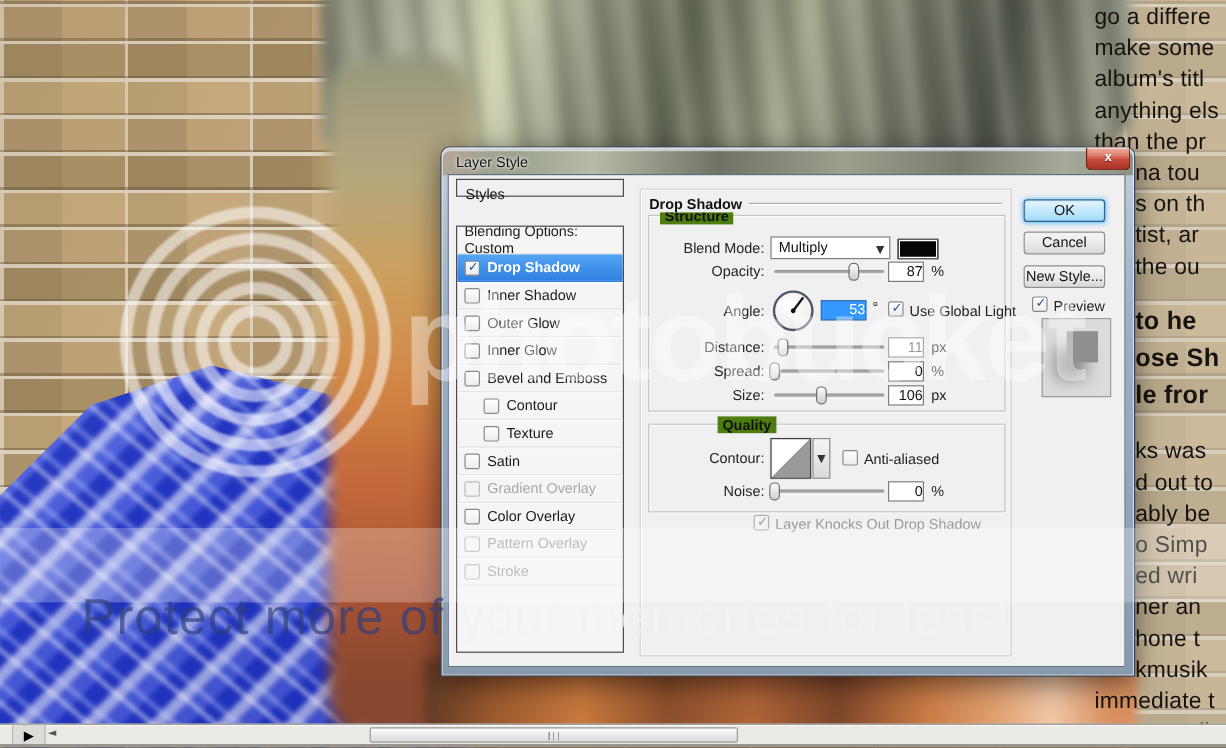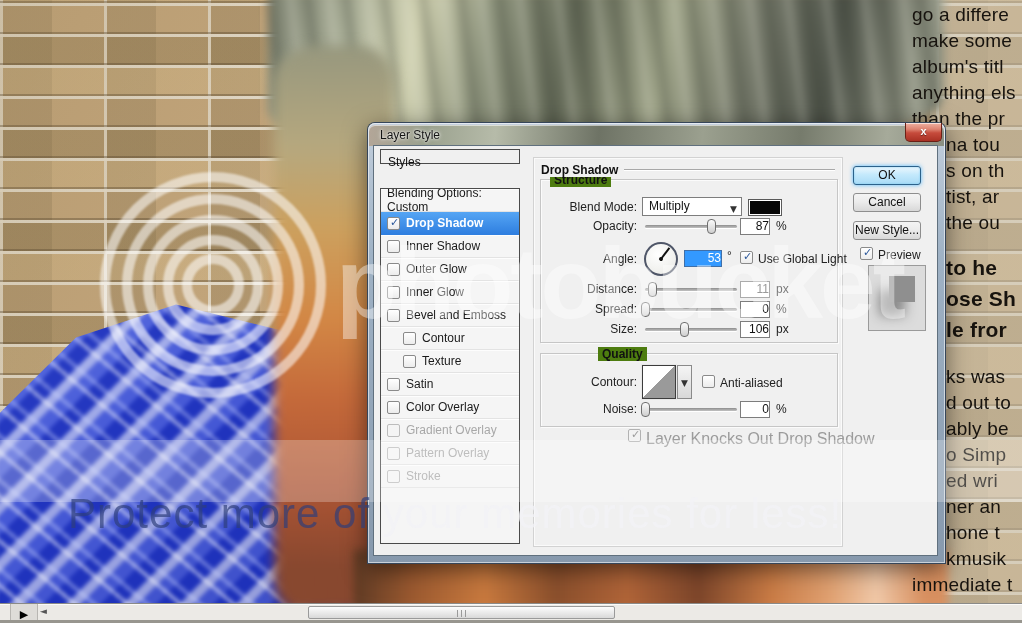--- a/index.html
+++ b/index.html
@@ -113,21 +113,21 @@
   .dial{position:absolute;left:270px;top:96px;width:34px;height:34px;border-radius:50%;box-sizing:border-box;
     border:2px solid #4f5668;background:radial-gradient(circle at 40% 35%,#ffffff 0%,#efefec 70%,#ddddd8 100%);cursor:pointer;}
   .needle{position:absolute;left:15px;top:14px;width:14px;height:2px;background:#111;
     transform-origin:0 50%;transform:rotate(-53deg);}
   .needle::after{content:"";position:absolute;left:-2px;top:-1px;width:4px;height:4px;background:#111;border-radius:50%;}
   .contour-thumb{position:absolute;left:268px;top:219px;width:34px;height:34px;box-sizing:border-box;border:1px solid #3c3c3c;
     background:linear-gradient(135deg,#ffffff 49%,#9a9a9a 50%);box-shadow:0 0 0 1px #e8e8e8;cursor:pointer;}
   .contour-arrow{position:absolute;left:303px;top:219px;width:15px;height:34px;box-sizing:border-box;border:1px solid #8a8a8a;
     background:linear-gradient(180deg,#f5f5f5,#d8d8d8);text-align:center;cursor:pointer;}
   .contour-arrow span{font-size:9px;color:#333;line-height:34px;font-family:"DejaVu Sans",sans-serif;}
-  .klabel{position:absolute;left:272px;top:284px;font-size:16px;color:#9b9b9b;}
+  .klabel{position:absolute;left:272px;top:284px;font-size:12px;color:#9b9b9b;}
   .cb-pos{position:absolute;}
   .cb.disabled{border-color:#b2b2b2;background:#f2f2f2;color:#9b9b9b;}
   .inline-label{position:absolute;font-size:12px;color:#222;}
   
   .btn{position:absolute;left:479px;width:68px;height:19px;box-sizing:border-box;border-radius:3px;
     border:1px solid #8e8e8e;background:linear-gradient(180deg,#f4f4f4 0%,#ececec 45%,#d8d8d8 100%);
     font-size:12px;color:#111;text-align:center;line-height:17px;cursor:pointer;}
   .btn.default{border-color:#2c628b;background:linear-gradient(180deg,#ecf7fd 0%,#c4e9fc 45%,#a9dcf7 100%);
     box-shadow:0 0 4px rgba(70,180,255,0.9), inset 0 0 2px #7cc8f0;}
   .preview-thumb{position:absolute;left:494px;top:119px;width:58px;height:66px;background:#dcdcdc;
@@ -227,27 +227,27 @@
           <span>Contour</span>
         </div>
         <div class="sitem indent">
           <span class="cb"></span>
           <span>Texture</span>
         </div>
         <div class="sitem">
           <span class="cb"></span>
           <span>Satin</span>
         </div>
+        <div class="sitem disabled">
+          <span class="cb"></span>
+          <span>Gradient Overlay</span>
+        </div>
         <div class="sitem">
           <span class="cb"></span>
           <span>Color Overlay</span>
-        </div>
-        <div class="sitem disabled">
-          <span class="cb"></span>
-          <span>Gradient Overlay</span>
         </div>
         <div class="sitem disabled">
           <span class="cb"></span>
           <span>Pattern Overlay</span>
         </div>
         <div class="sitem disabled">
           <span class="cb"></span>
           <span>Stroke</span>
         </div>
       </div>

